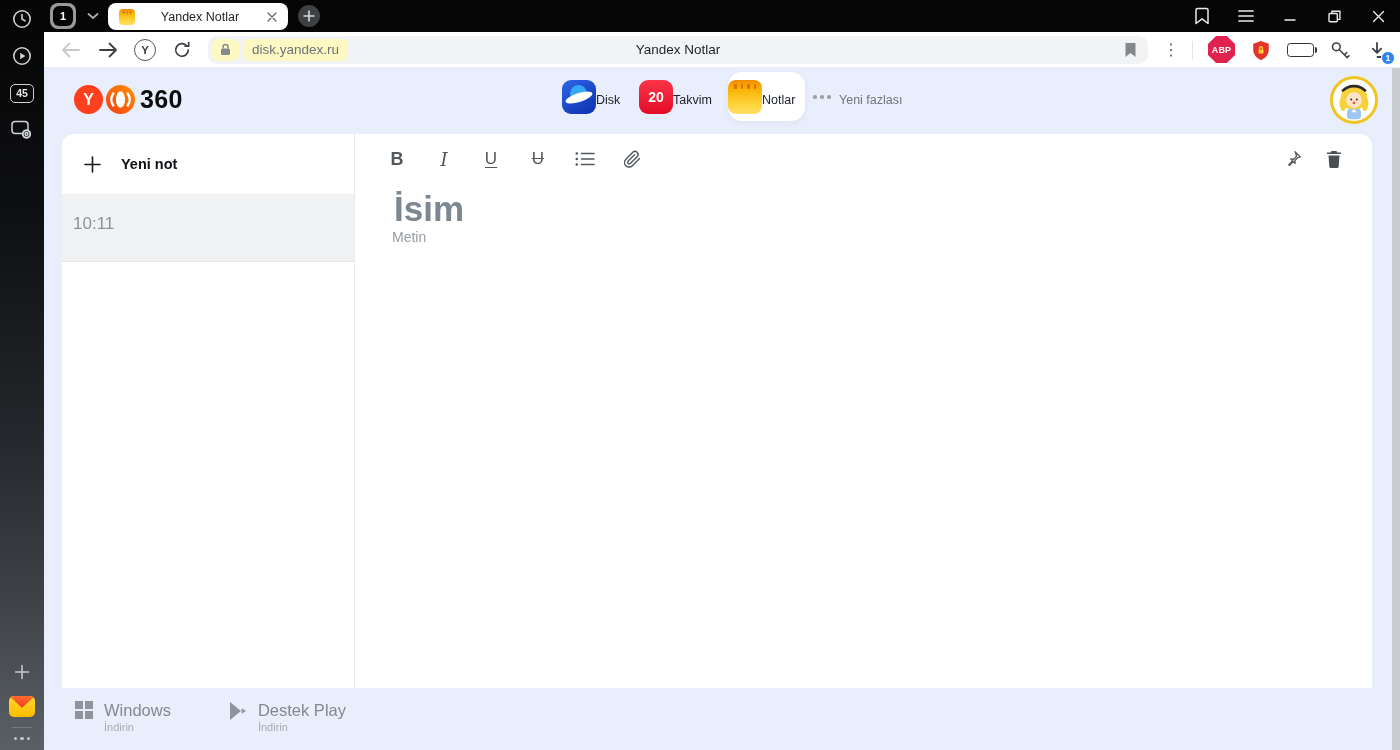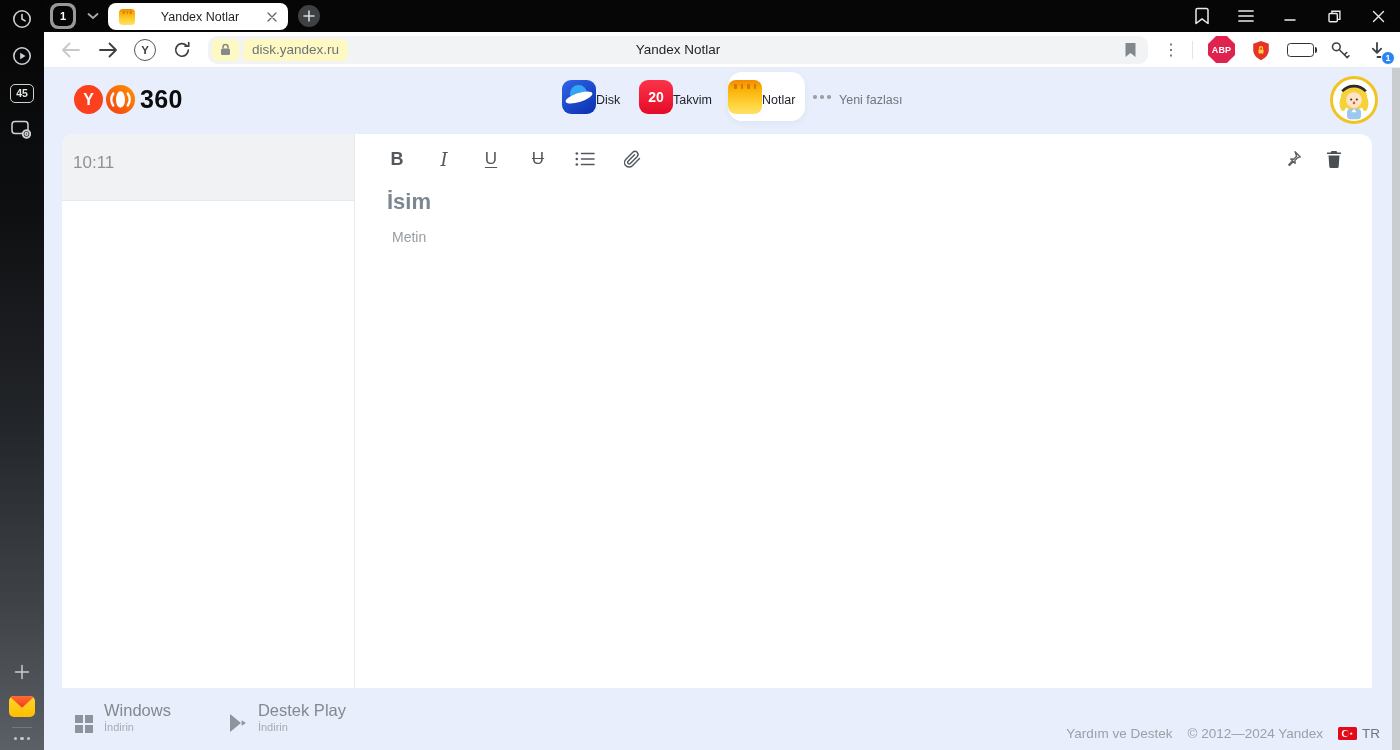--- a/index.html
+++ b/index.html
@@ -123,27 +123,27 @@
   .note-time { font-size:17px; color:#8c9298; margin-top:6px; }
 
   .editor { flex:1; position:relative; }
   .etoolbar { position:absolute; top:12px; left:30px; display:flex; gap:23px; align-items:center; }
   .ebtn { width:24px; height:26px; display:grid; place-items:center; cursor:pointer; color:#53585d; }
   .eb-b { font-size:18px; font-weight:800; }
   .eb-i { font-family:"DejaVu Serif", serif; font-style:italic; font-size:18px; }
   .eb-u { font-size:17px; text-decoration:underline; text-underline-offset:3px; }
   .eb-s { font-size:17px; text-decoration:line-through; }
   .etools-right { position:absolute; top:12px; right:26px; display:flex; gap:17px; align-items:center; }
-  .etitle { position:absolute; top:55px; left:32px; font-size:22px; font-weight:700; color:#7c8791; cursor:text; }
+  .etitle { position:absolute; top:55px; left:39px; font-size:35px; font-weight:700; color:#7c8791; cursor:text; }
   .ebody { position:absolute; top:95px; left:37px; font-size:14px; color:#979da3; cursor:text; }
 
   
   .page-footer { position:absolute; left:0; right:0; bottom:0; height:62px; }
   .dl-group { position:absolute; left:31px; top:13px; display:flex; gap:58px; }
-  .dl-item { display:flex; align-items:flex-end; gap:11px; cursor:pointer; }
+  .dl-item { display:flex; align-items:flex-start; gap:11px; cursor:pointer; }
   .winlogo { display:grid; grid-template-columns:8px 8px; grid-template-rows:8px 8px; gap:2px; }
   .winlogo i { background:#8d949b; }
   .dl-name { font-size:16.5px; color:#82898f; font-weight:500; line-height:1.1; }
   .dl-action { font-size:11px; color:#a7acb2; margin-top:2px; }
   .legal { position:absolute; right:20px; bottom:9px; display:flex; align-items:center; gap:15px;
     font-size:13.5px; color:#9aa1a8; }
   .legal .help { cursor:pointer; }
   .locale { display:flex; align-items:center; gap:5px; cursor:pointer; }
   .locale-code { color:#6e757c; }
 
@@ -386,20 +386,26 @@
           <circle cx="27.2" cy="23.5" r="1.2" fill="#333"></circle>
           <circle cx="24" cy="27.3" r="1.5" fill="#e4573d"></circle>
           <rect x="16" y="34" width="16" height="12" rx="4" fill="#9ec7f0"></rect>
           <path d="M24 34l-3 4h6z" fill="#fff"></path>
         </svg>
       </div>
     </header>
 
     <div class="card">
       <aside class="notes-panel">
+        <div class="new-note">
+          <svg width="17" height="17" viewBox="0 0 17 17">
+              <path d="M8.5 1v15M1 8.5h15" stroke="#17191c" stroke-width="1.6" stroke-linecap="round"></path>
+            </svg>
+          <span class="lbl">Yeni not</span>
+        </div>
         <div class="note-item">
           <div class="note-time">10:11</div>
         </div>
       </aside>
 
       <section class="editor">
         <div class="etoolbar">
           <span class="ebtn eb-b">B</span>
           <span class="ebtn eb-i">I</span>
           <span class="ebtn eb-u">U</span>
@@ -454,30 +460,17 @@
           <svg width="18" height="20" viewBox="0 0 18 20">
               <path d="M1 1l11 9-11 9z" fill="#8d949b"></path>
               <path d="M12.6 7.2L17 10l-4.4 2.8z" fill="#8d949b"></path>
             </svg>
           <span>
               <div class="dl-name">Destek Play</div>
                 <div class="dl-action">İndirin</div>
             </span>
         </div>
       </div>
-      <div class="legal">
-        <span class="help">Yardım ve Destek</span>
-        <span>© 2012—2024 Yandex</span>
-        <span class="locale">
-          <svg width="19" height="13" viewBox="0 0 19 13">
-              <rect width="19" height="13" rx="1.5" fill="#e30a17"></rect>
-              <circle cx="7.2" cy="6.5" r="3.4" fill="#fff"></circle>
-              <circle cx="8.1" cy="6.5" r="2.7" fill="#e30a17"></circle>
-              <path d="M13.2 4.9l.45 1.05 1.15.1-.85.75.25 1.1-1-.6-1 .6.25-1.1-.85-.75 1.15-.1z" fill="#fff"></path>
-            </svg>
-          <span class="locale-code">TR</span>
-        </span>
-      </div>
     </footer>
   </div>
 
   <div class="scrollbar"></div>
 </div>
 
 </body></html>

